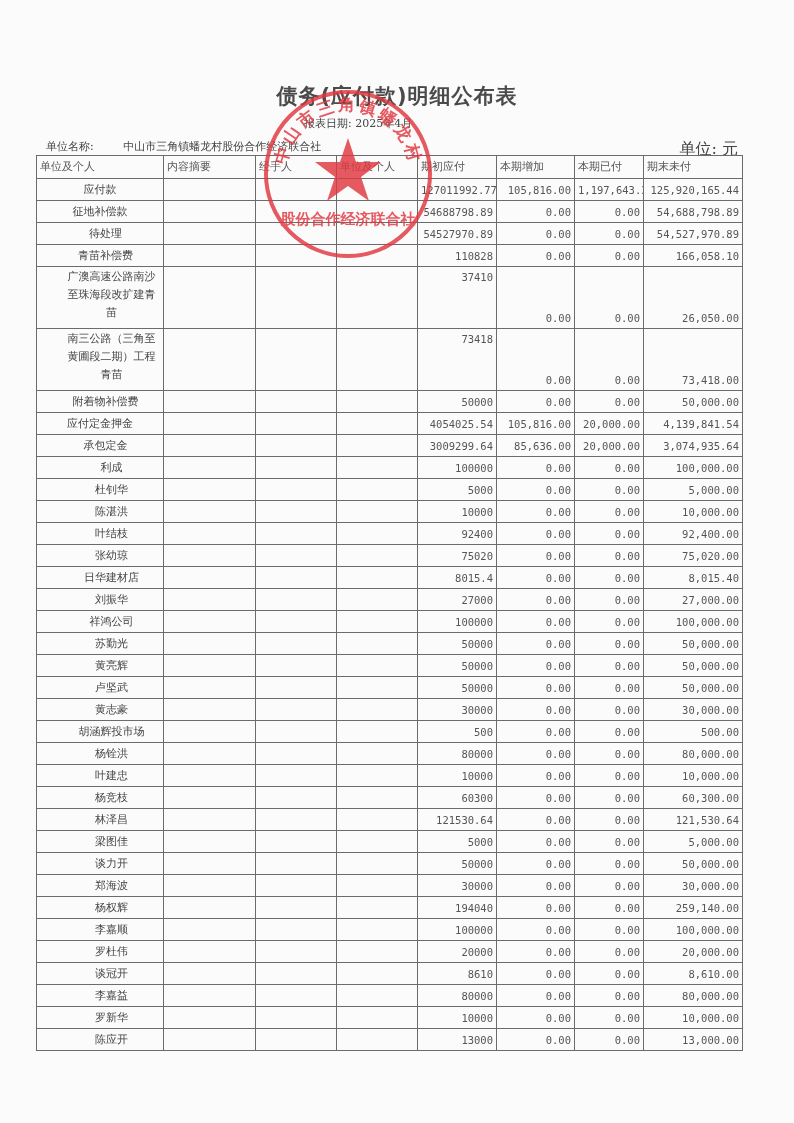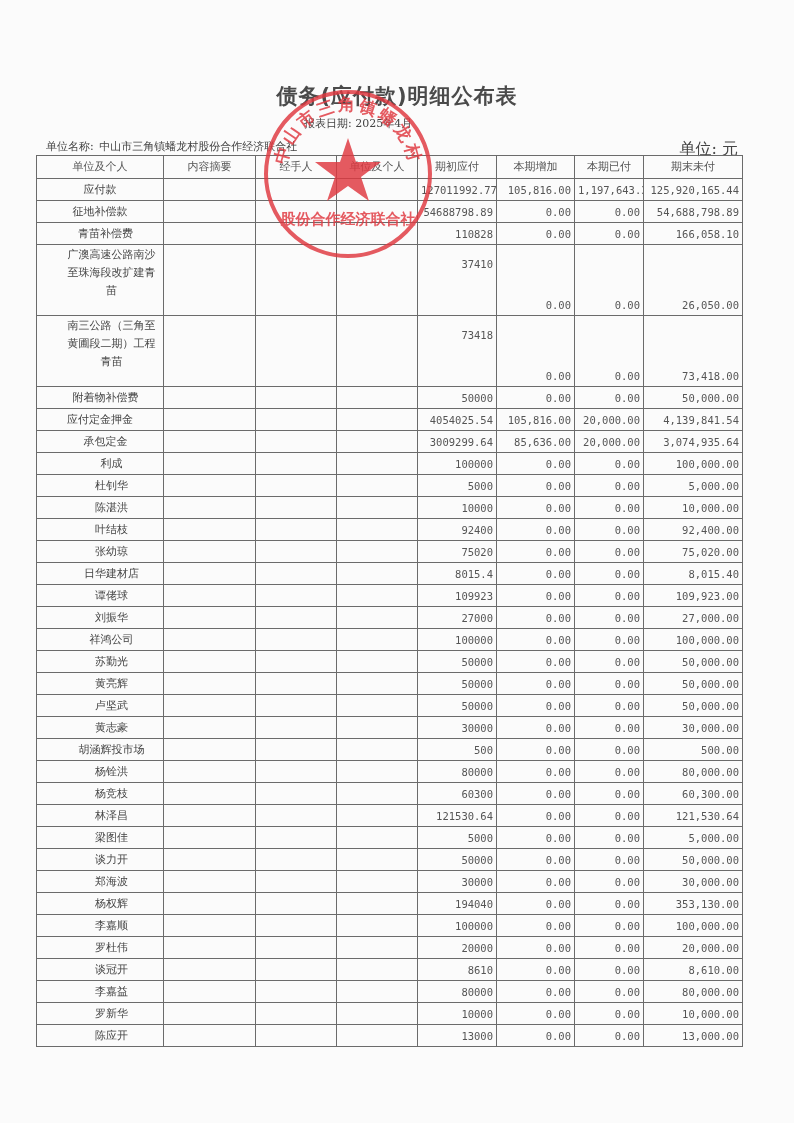--- a/index.html
+++ b/index.html
@@ -7,39 +7,39 @@
       width: 794px; height: 1123px; background: #fbfbfb; position: relative; overflow: hidden;
       font-family: "DejaVu Serif", "Liberation Serif", serif; color: #3c3c3c;
     }
     .title {
       position: absolute; top: 82px; left: 0; width: 794px; text-align: center;
       font-family: "DejaVu Sans", "Liberation Sans", sans-serif;
       font-size: 21px; font-weight: bold; color: #4a4a4a; letter-spacing: 1px;
     }
     .period { position: absolute; top: 116px; left: 304px; font-size: 11px; color: #444; }
     .unit-name { position: absolute; top: 139px; left: 46px; font-size: 11px; color: #444; }
-    .unit-name .lbl { margin-right: 2px; }
+    .unit-name .lbl { margin-right: 26px; }
     .unit-label { position: absolute; top: 139px; right: 56px; font-size: 16px; color: #444; }
     table {
       position: absolute; top: 155px; left: 36px; width: 706px;
       border-collapse: collapse; table-layout: fixed;
       font-size: 11px;
     }
     td, th {
       border: 1px solid #6b6b6b; padding: 0 3px; height: 21px; line-height: 14px;
       overflow: hidden; white-space: nowrap; font-weight: normal;
     }
-    th { text-align: center; color: #555; height: 22px; }
+    th { text-align: left; color: #555; height: 22px; }
     td.num { text-align: right; font-family: "DejaVu Sans Mono", "Liberation Mono", monospace; font-size: 10.5px; color: #555; }
     td.name { text-align: center; color: #444; }
     td.lvl1 { padding-left: 14px; }
     td.lvl2 { padding-left: 26px; }
     tr.tall td { height: 55px; vertical-align: bottom; padding-bottom: 3px; }
     tr.tall td.name { white-space: normal; vertical-align: top; line-height: 18px; padding-top: 1px; margin-top: 13px; }
-    tr.tall td.num.first { vertical-align: top; padding-top: 12px; }
+    tr.tall td.num.first { vertical-align: top; padding-top: 3px; }
     .stamp {
       position: absolute; left: 262px; top: 88px; width: 172px; height: 172px;
       pointer-events: none; opacity: 0.82;
     }
   </style>
 </head>
 <body>
 
 <div class="title">债务(应付款)明细公布表</div>
 <div class="period">报表日期: 2025年4月</div>
@@ -87,20 +87,30 @@
         <td class="name">征地补偿款</td>
         <td></td>
         <td></td>
         <td></td>
         <td class="num first">54688798.89</td>
         <td class="num">0.00</td>
         <td class="num">0.00</td>
         <td class="num">54,688,798.89</td>
       </tr>
       <tr>
+        <td class="name lvl1">待处理</td>
+        <td></td>
+        <td></td>
+        <td></td>
+        <td class="num first">54527970.89</td>
+        <td class="num">0.00</td>
+        <td class="num">0.00</td>
+        <td class="num">54,527,970.89</td>
+      </tr>
+      <tr>
         <td class="name lvl1">青苗补偿费</td>
         <td></td>
         <td></td>
         <td></td>
         <td class="num first">110828</td>
         <td class="num">0.00</td>
         <td class="num">0.00</td>
         <td class="num">166,058.10</td>
       </tr>
       <tr class="tall">
@@ -207,30 +217,20 @@
         <td class="name lvl2">日华建材店</td>
         <td></td>
         <td></td>
         <td></td>
         <td class="num first">8015.4</td>
         <td class="num">0.00</td>
         <td class="num">0.00</td>
         <td class="num">8,015.40</td>
       </tr>
       <tr>
-        <td class="name lvl2">谭佬球</td>
-        <td></td>
-        <td></td>
-        <td></td>
-        <td class="num first">109923</td>
-        <td class="num">0.00</td>
-        <td class="num">0.00</td>
-        <td class="num">109,923.00</td>
-      </tr>
-      <tr>
         <td class="name lvl2">刘振华</td>
         <td></td>
         <td></td>
         <td></td>
         <td class="num first">27000</td>
         <td class="num">0.00</td>
         <td class="num">0.00</td>
         <td class="num">27,000.00</td>
       </tr>
       <tr>
@@ -297,20 +297,30 @@
         <td class="name lvl2">杨铨洪</td>
         <td></td>
         <td></td>
         <td></td>
         <td class="num first">80000</td>
         <td class="num">0.00</td>
         <td class="num">0.00</td>
         <td class="num">80,000.00</td>
       </tr>
       <tr>
+        <td class="name lvl2">叶建忠</td>
+        <td></td>
+        <td></td>
+        <td></td>
+        <td class="num first">10000</td>
+        <td class="num">0.00</td>
+        <td class="num">0.00</td>
+        <td class="num">10,000.00</td>
+      </tr>
+      <tr>
         <td class="name lvl2">杨竞枝</td>
         <td></td>
         <td></td>
         <td></td>
         <td class="num first">60300</td>
         <td class="num">0.00</td>
         <td class="num">0.00</td>
         <td class="num">60,300.00</td>
       </tr>
       <tr>
@@ -354,21 +364,21 @@
         <td class="num">30,000.00</td>
       </tr>
       <tr>
         <td class="name lvl2">杨权辉</td>
         <td></td>
         <td></td>
         <td></td>
         <td class="num first">194040</td>
         <td class="num">0.00</td>
         <td class="num">0.00</td>
-        <td class="num">353,130.00</td>
+        <td class="num">259,140.00</td>
       </tr>
       <tr>
         <td class="name lvl2">李嘉顺</td>
         <td></td>
         <td></td>
         <td></td>
         <td class="num first">100000</td>
         <td class="num">0.00</td>
         <td class="num">0.00</td>
         <td class="num">100,000.00</td>

